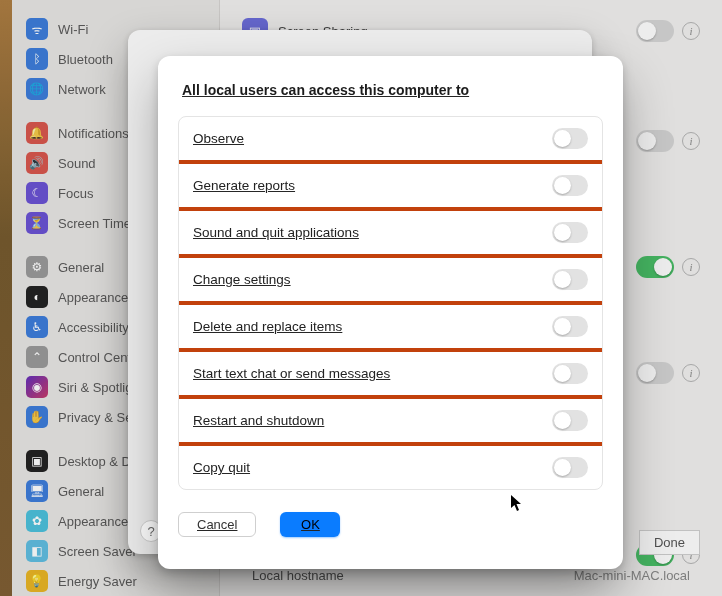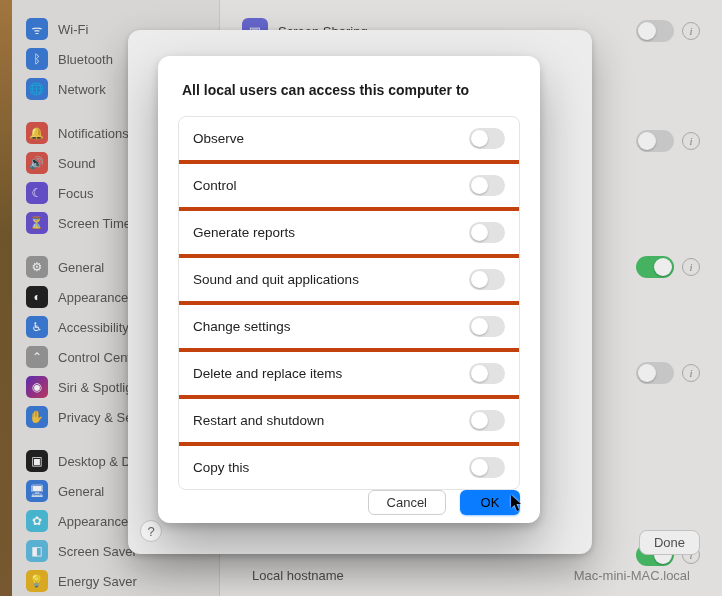--- a/index.html
+++ b/index.html
@@ -85,21 +85,21 @@
   .toggle-bg::after{ left:2px; }
   .toggle-bg.on::after{ left:18px; }
   .info-i {
     width:18px;height:18px;border-radius:50%;border:1px solid #b4b4b4;
     display:inline-flex;align-items:center;justify-content:center;
     color:#8a8a8a;font-size:11px;margin-left:8px;font-style:italic;font-family:serif;
   }
   .right-group{display:flex;align-items:center;}
   .done-btn{
     position:absolute; right:22px; top:530px;
-    background:#fff;border:1px solid #d0d0d0;border-radius:8px;
+    background:#fff;border:1px solid #d0d0d0;border-radius:0;
     padding:4px 14px; color:#555;
   }
   .local-row{
     position:absolute; left:18px; right:18px; top:568px;
     display:flex;justify-content:space-between;color:#555;font-size:13px;
     padding:0 14px;
   }
   .local-row .val{color:#888;}
 
   
@@ -110,24 +110,25 @@
   }
   .help-btn{
     position:absolute; left:12px; bottom:12px;
     width:22px;height:22px;border-radius:50%;
     background:#fff;border:1px solid #cfcfcf;
     display:flex;align-items:center;justify-content:center;
     color:#6a6a6a;font-size:13px;
   }
 
   .modal{
-    position:absolute; left:158px; top:56px; width:382px;
+    position:absolute; left:158px; top:56px; width:465px;
     background:#fff; border-radius:12px;
     box-shadow:0 24px 50px rgba(0,0,0,.30), 0 4px 10px rgba(0,0,0,.18);
-    padding:22px 20px 8px;
+    padding:22px 20px 32px;
+    text-decoration:underline;
   }
   .modal-title{
     font-weight:700; font-size:14px; color:#1c1c1c; margin:4px 4px 18px;
   }
   .opt-list{
     border:1px solid #e4e4e4; border-radius:8px; overflow:hidden;
   }
   .opt{
     display:flex; align-items:center; justify-content:space-between;
     padding:11px 14px; font-size:13.5px; color:#222;
@@ -136,21 +137,21 @@
   .opt:last-child{border-bottom:none;}
   .sw{
     width:36px;height:21px;border-radius:11px;background:#e2e2e2;
     position:relative;cursor:pointer;
   }
   .sw::after{
     content:"";position:absolute;top:2px;left:2px;width:17px;height:17px;
     border-radius:50%;background:#fff;box-shadow:0 1px 2px rgba(0,0,0,.25);
   }
   .modal-actions{
-    display:flex; justify-content:flex-end; gap:14px; 
+    display:flex; justify-content:flex-start; gap:24px; margin-top:22px;
     position:relative;
   }
   .btn{
     border-radius:6px; padding:4px 18px; font-size:13px; cursor:pointer;
     border:1px solid transparent;
   }
   .btn-cancel{
     background:#fff;border-color:#cfcfcf;color:#333;
   }
   .btn-ok{
@@ -307,45 +308,45 @@
 </div>
 
 <div class="modal">
   <div class="modal-title">All local users can access this computer to</div>
   <div class="opt-list">
     <div class="opt">
         <span>Observe</span>
         <span class="sw"></span>
       </div>
     <div class="opt">
-        <span>Control</span>
-        <span class="sw"></span>
-      </div>
-    <div class="opt">
         <span>Generate reports</span>
         <span class="sw"></span>
       </div>
     <div class="opt">
         <span>Sound and quit applications</span>
         <span class="sw"></span>
       </div>
     <div class="opt">
         <span>Change settings</span>
         <span class="sw"></span>
       </div>
     <div class="opt">
         <span>Delete and replace items</span>
         <span class="sw"></span>
       </div>
     <div class="opt">
+        <span>Start text chat or send messages</span>
+        <span class="sw"></span>
+      </div>
+    <div class="opt">
         <span>Restart and shutdown</span>
         <span class="sw"></span>
       </div>
     <div class="opt">
-        <span>Copy this</span>
+        <span>Copy quit</span>
         <span class="sw"></span>
       </div>
   </div>
   <div class="modal-actions">
     <button class="btn btn-cancel">Cancel</button>
     <button class="btn btn-ok">OK</button>
   </div>
 </div>
 
 <div class="cursor">

